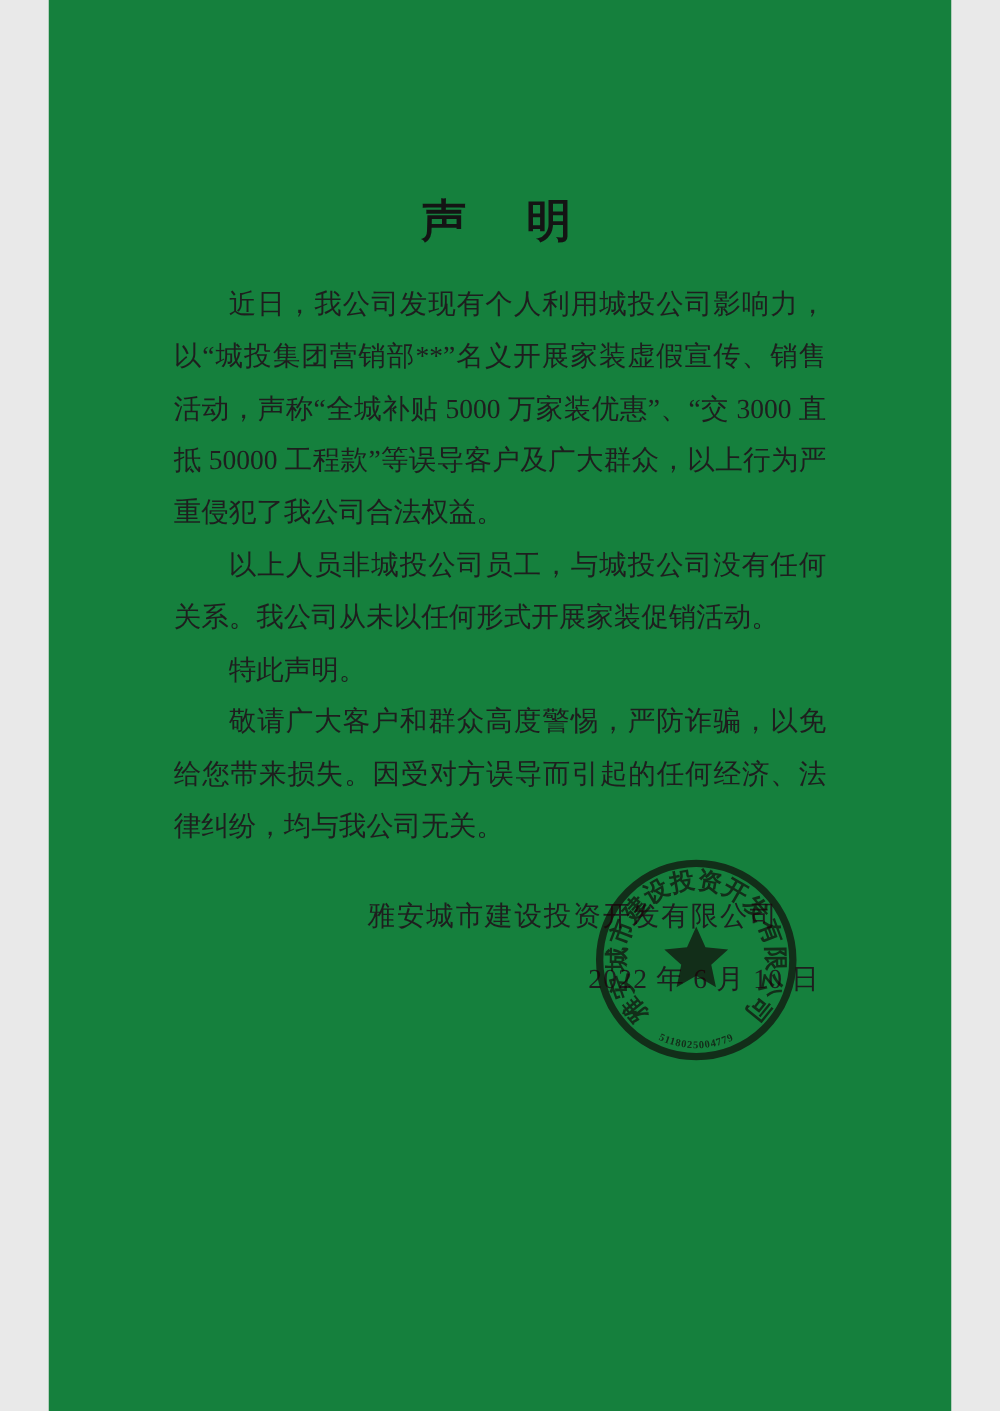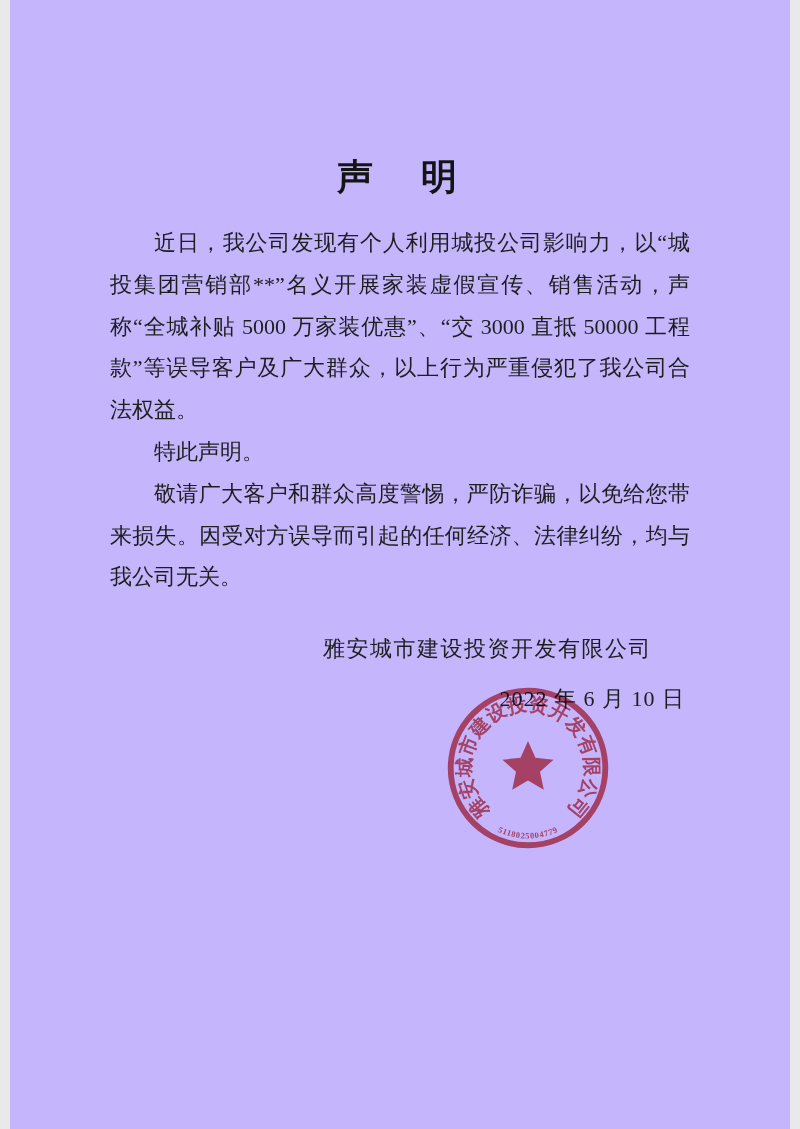--- a/index.html
+++ b/index.html
@@ -1,22 +1,22 @@
 <!DOCTYPE html>
 <html><head>
 <meta charset="utf-8">
 <style>
   * { margin: 0; padding: 0; box-sizing: border-box; }
   html, body { background: #e9e9e9; }
   .paper {
     position: relative;
-    width: 780px;
+    width: 722px;
     height: 1129px;
     margin: 0 auto;
-    background: #c4b5fd;
+    background: #15803d;
     color: #1e1e1e;
     font-family: "Liberation Serif", "DejaVu Serif", serif;
     overflow: hidden;
   }
   .title {
     margin-top: 156px;
     text-align: center;
     font-size: 36px;
     line-height: 42px;
     font-weight: bold;
@@ -64,20 +64,21 @@
 </style>
 </head>
 <body>
 
 <div class="paper">
 
   <h1 class="title">声　明</h1>
 
   <div class="body-text">
     <p>近日，我公司发现有个人利用城投公司影响力，以“城投集团营销部**”名义开展家装虚假宣传、销售活动，声称“全城补贴 5000 万家装优惠”、“交 3000 直抵 50000 工程款”等误导客户及广大群众，以上行为严重侵犯了我公司合法权益。</p>
+    <p>以上人员非城投公司员工，与城投公司没有任何关系。我公司从未以任何形式开展家装促销活动。</p>
     <p>特此声明。</p>
     <p>敬请广大客户和群众高度警惕，严防诈骗，以免给您带来损失。因受对方误导而引起的任何经济、法律纠纷，均与我公司无关。</p>
   </div>
 
   <div class="signature">雅安城市建设投资开发有限公司</div>
 
   <div class="sign-date">2022 年 6 月 10 日</div>
 
   <svg class="seal" viewBox="0 0 200 200" aria-hidden="true">
     <defs>

